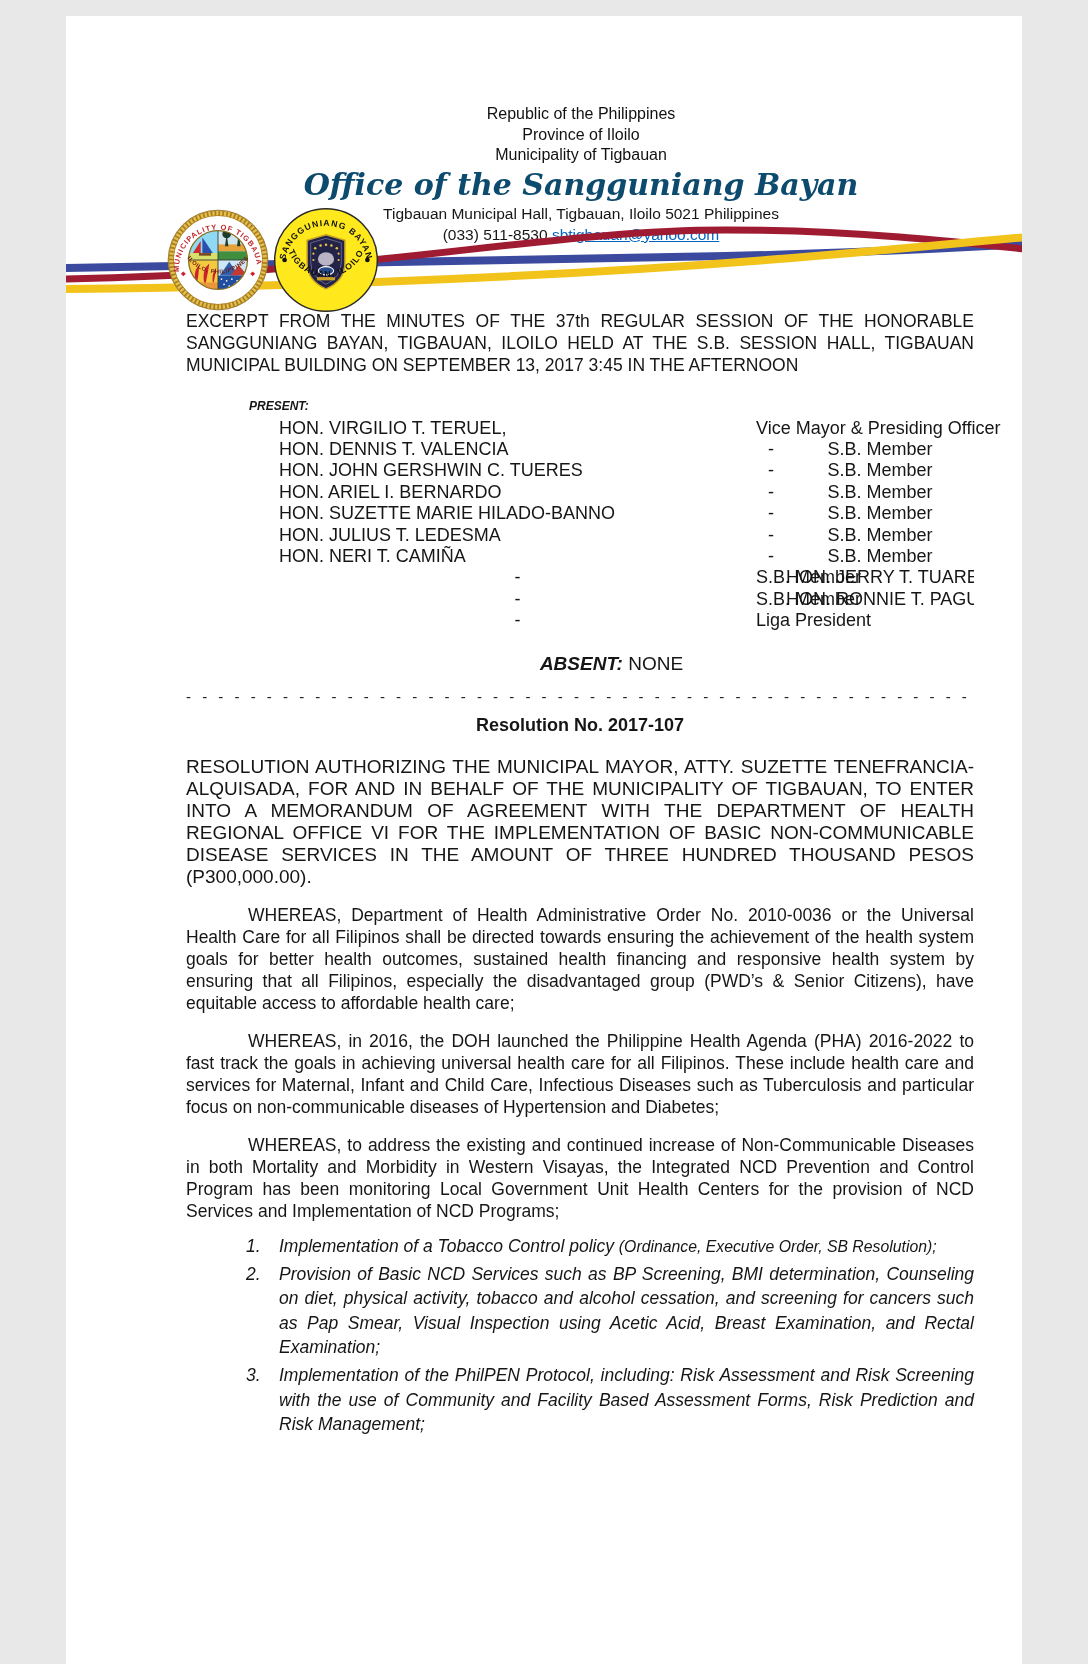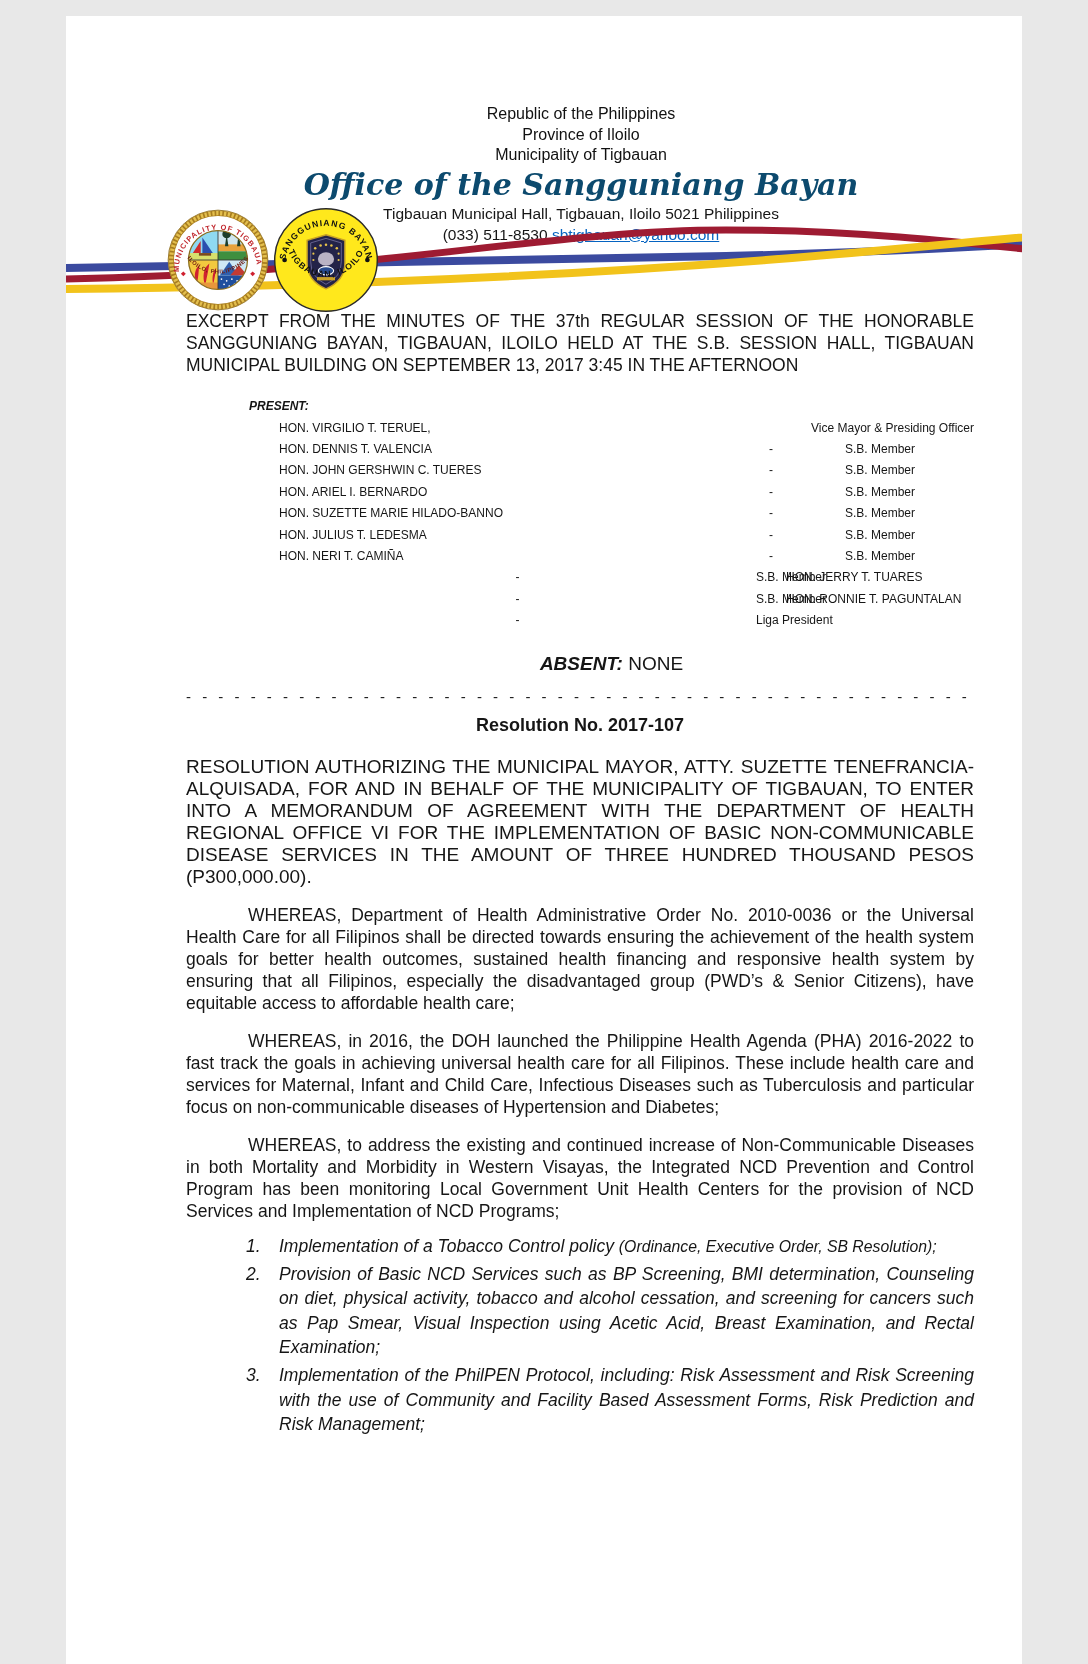--- a/index.html
+++ b/index.html
@@ -36,21 +36,21 @@
     font-size:17.5px;line-height:22px;text-align:justify;margin:0 0 20px 0;
   }
   .present-label{
     font-weight:bold;font-style:italic;font-size:12px;line-height:21.5px;
     margin-left:63px;
   }
   .attendees{
     margin-left:93px;
     display:grid;
     grid-template-columns:477px 30px 1fr;
-    font-size:12px;line-height:21.4px;
+    font-size:18px;line-height:21.4px;
   }
   .att-name{white-space:nowrap;overflow:hidden;}
   .att-dash{text-align:center;}
   .att-role{text-align:center;white-space:nowrap;}
   .att-role-wide{grid-column:2/4;text-align:right;white-space:nowrap;}
   .absent-line{margin:21px 0 0 63px;font-size:19px;line-height:21.5px;text-align:center;}
   .absent-label{font-weight:bold;font-style:italic;}
   .dashed-sep{
     margin-top:14px;font-size:15px;line-height:18px;
     letter-spacing:2px;word-spacing:3px;

